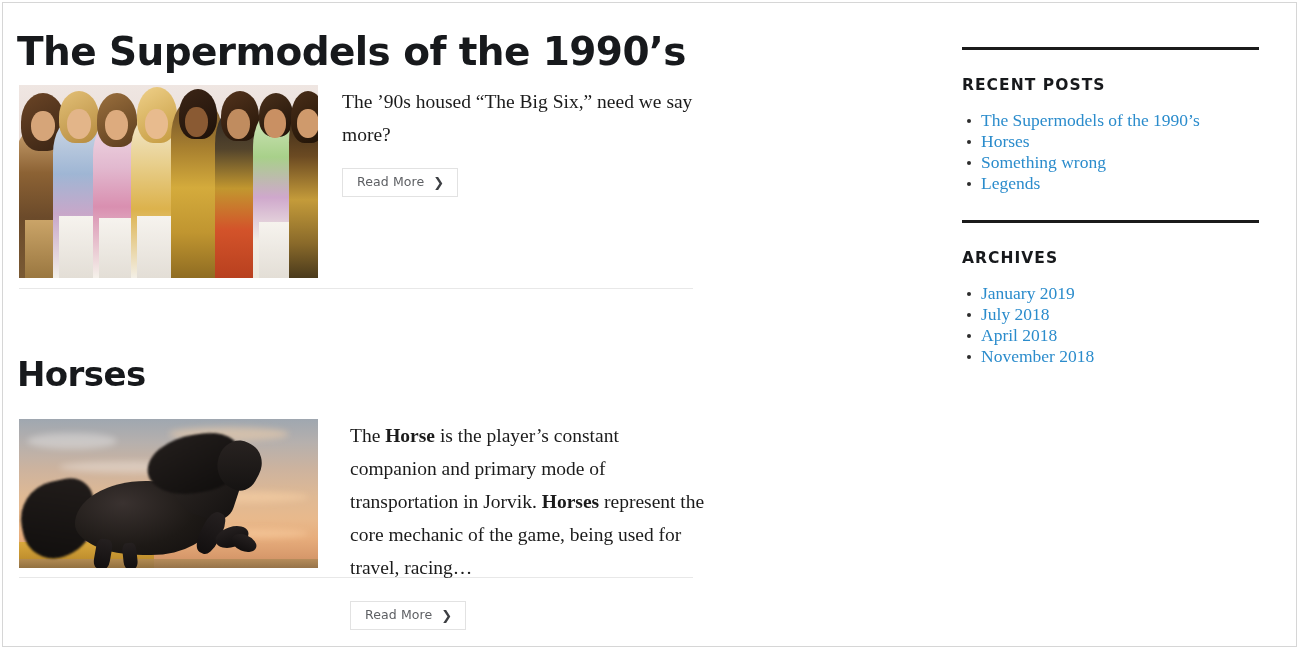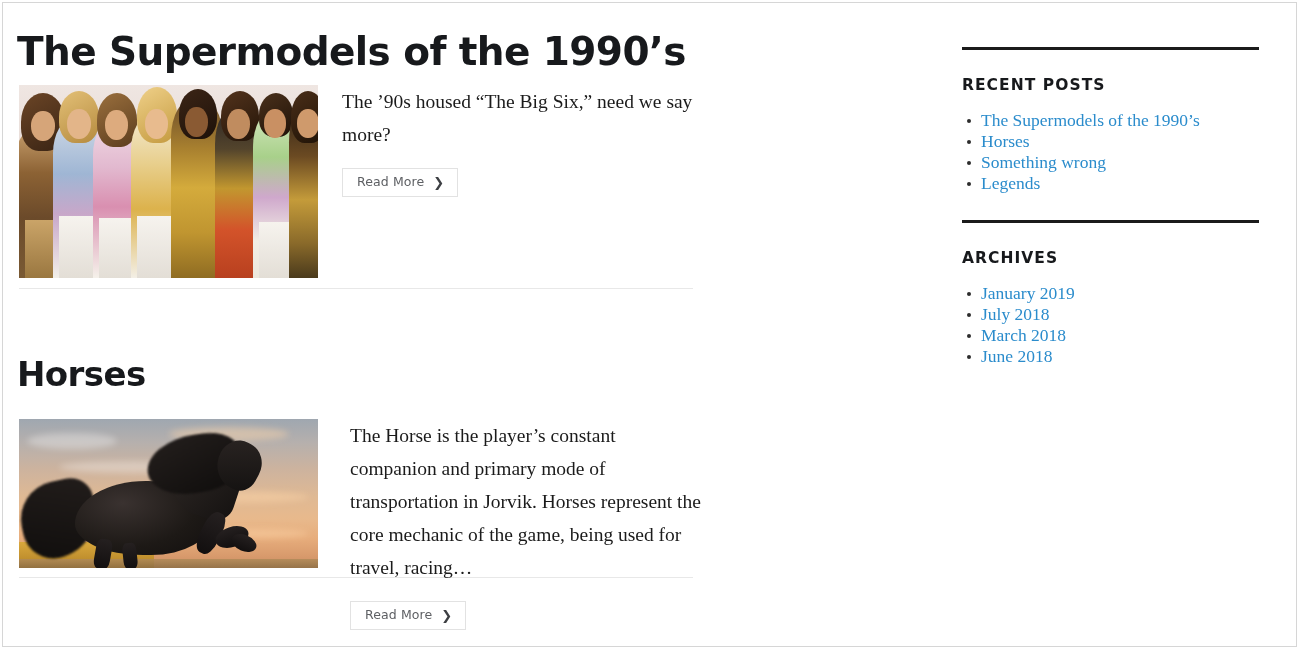--- a/index.html
+++ b/index.html
@@ -58,21 +58,21 @@
   .thumb.models { top: 0; height: 193px; }
   .thumb.horse  { top: 0; height: 149px; }
 
   .excerpt {
     margin-left: 325px;
     font-family: "Liberation Serif", "DejaVu Serif", serif;
     font-size: 19.5px;
     line-height: 33px;
     color: #1b1b1b;
   }
-  .excerpt b { font-weight: normal; }
+  .excerpt b { font-weight: bold; }
   .excerpt.indent { margin-left: 333px; }
 
   .read-more {
     display: inline-flex;
     align-items: center;
     gap: 9px;
     margin-top: 17px;
     padding: 7px 13px 7px 14px;
     border: 1px solid #e2e2e2;
     background: #fff;
@@ -357,19 +357,19 @@
         <li><a href="#">Legends</a></li>
       </ul>
     </div>
 
     <div class="widget" style="margin-top:26px;">
       <div class="widget-rule"></div>
       <h3 class="widget-title">Archives</h3>
       <ul class="widget-list">
         <li><a href="#">January 2019</a></li>
         <li><a href="#">July 2018</a></li>
-        <li><a href="#">March 2018</a></li>
-        <li><a href="#">June 2018</a></li>
+        <li><a href="#">April 2018</a></li>
+        <li><a href="#">November 2018</a></li>
       </ul>
     </div>
 
   </aside>
 </div>
 
 </body></html>

